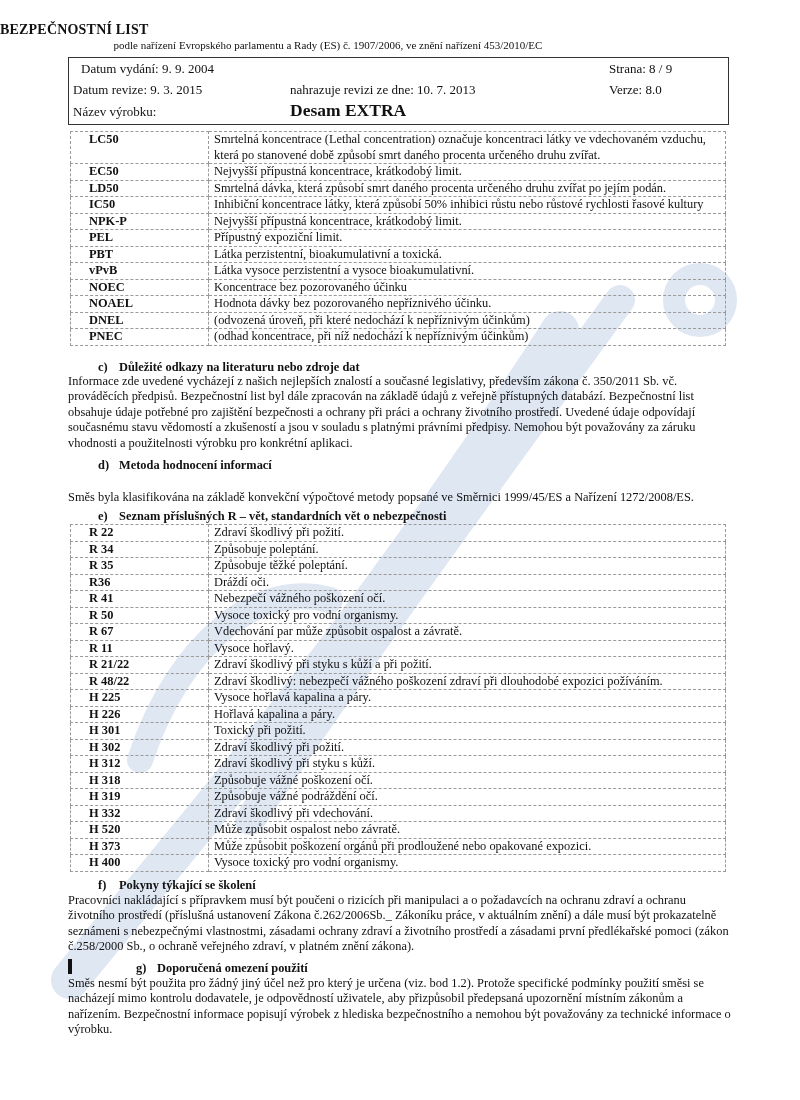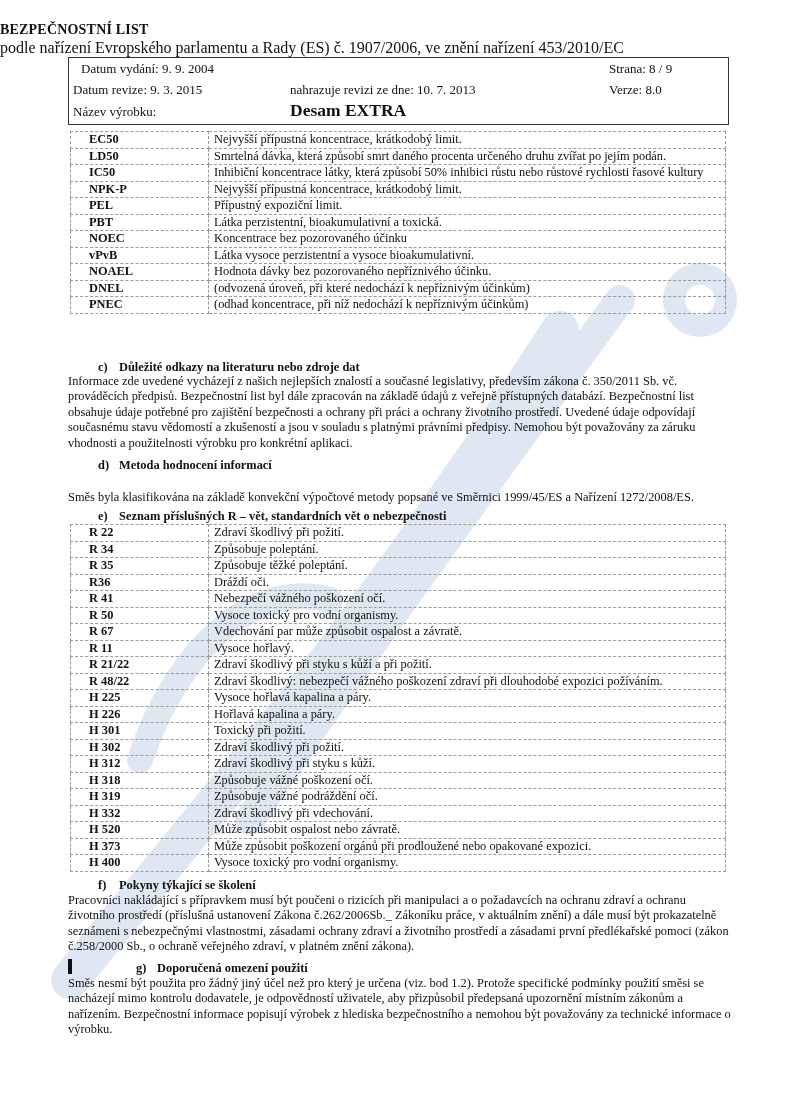--- a/index.html
+++ b/index.html
@@ -1,21 +1,21 @@
 <!DOCTYPE html>
 <html><head>
 <meta charset="utf-8">
 <style>
   html, body { margin: 0; padding: 0; background: #ffffff; }
   body { width: 800px; height: 1100px; position: relative; overflow: hidden;
          font-family: "Liberation Serif", "DejaVu Serif", serif; color: #111; font-size: 12.4px; }
   .watermark { position: absolute; left: 0; top: 0; width: 800px; height: 1100px; pointer-events: none; z-index: 0; }
   .page { position: relative; z-index: 1; }
   .doc-title { position: absolute; top: 22px; left: 0; width: 800px; font-weight: bold; font-size: 14px; letter-spacing: 0.2px; }
-  .doc-subtitle { position: absolute; top: 39px; left: 0; width: 656px; font-size: 16px; }
+  .doc-subtitle { position: absolute; top: 39px; left: 0; width: 656px; text-align: center; font-size: 11px; }
   .header-box { position: absolute; left: 68px; top: 57px; width: 659px; height: 66px; border: 1px solid #333; }
   .hb { position: absolute; font-size: 13px; white-space: nowrap; }
   .hb.product { font-weight: bold; font-size: 17.5px; }
   table.defs { position: absolute; border-collapse: collapse; left: 70px; width: 656px; table-layout: fixed; }
   table.defs td { border: 1px dashed #9a9a9a; padding: 0 0 0 18px; line-height: 15.5px; vertical-align: top; font-size: 12.4px; }
   table.defs td.code { font-weight: bold; width: 119px; }
   table.defs td.desc { padding-left: 5px; }
   .sec-head { position: absolute; left: 98px; font-weight: bold; font-size: 12.4px; white-space: nowrap; }
   .sec-head .letter { display: inline-block; width: 21px; }
   .para { position: absolute; left: 68px; width: 664px; line-height: 15.4px; font-size: 12.4px; }
@@ -43,20 +43,24 @@
     <span class="hb" style="left:4px; top:24px;">Datum revize: 9. 3. 2015</span>
     <span class="hb" style="left:221px; top:24px;">nahrazuje revizi ze dne: 10. 7. 2013</span>
     <span class="hb" style="left:540px; top:24px;">Verze: 8.0</span>
     <span class="hb" style="left:4px; top:46px;">Název výrobku:</span>
     <span class="hb product" style="left:221px; top:42px;">Desam EXTRA</span>
   </div>
 
   <table class="defs" style="top:131px;">
     <tbody id="abbr-body">
         <tr>
+          <td class="code">LC50</td>
+          <td class="desc">Smrtelná koncentrace (Lethal concentration) označuje koncentraci látky ve vdechovaném vzduchu, která po stanovené době způsobí smrt daného procenta určeného druhu zvířat.</td>
+        </tr>
+        <tr>
           <td class="code">EC50</td>
           <td class="desc">Nejvyšší přípustná koncentrace, krátkodobý limit.</td>
         </tr>
         <tr>
           <td class="code">LD50</td>
           <td class="desc">Smrtelná dávka, která způsobí smrt daného procenta určeného druhu zvířat po jejím podán.</td>
         </tr>
         <tr>
           <td class="code">IC50</td>
           <td class="desc">Inhibiční koncentrace látky, která způsobí 50% inhibici růstu nebo růstové rychlosti řasové kultury</td>
@@ -67,26 +71,26 @@
         </tr>
         <tr>
           <td class="code">PEL</td>
           <td class="desc">Přípustný expoziční limit.</td>
         </tr>
         <tr>
           <td class="code">PBT</td>
           <td class="desc">Látka perzistentní, bioakumulativní a toxická.</td>
         </tr>
         <tr>
+          <td class="code">vPvB</td>
+          <td class="desc">Látka vysoce perzistentní a vysoce bioakumulativní.</td>
+        </tr>
+        <tr>
           <td class="code">NOEC</td>
           <td class="desc">Koncentrace bez pozorovaného účinku</td>
-        </tr>
-        <tr>
-          <td class="code">vPvB</td>
-          <td class="desc">Látka vysoce perzistentní a vysoce bioakumulativní.</td>
         </tr>
         <tr>
           <td class="code">NOAEL</td>
           <td class="desc">Hodnota dávky bez pozorovaného nepříznivého účinku.</td>
         </tr>
         <tr>
           <td class="code">DNEL</td>
           <td class="desc">(odvozená úroveň, při které nedochází k nepříznivým účinkům)</td>
         </tr>
         <tr>

